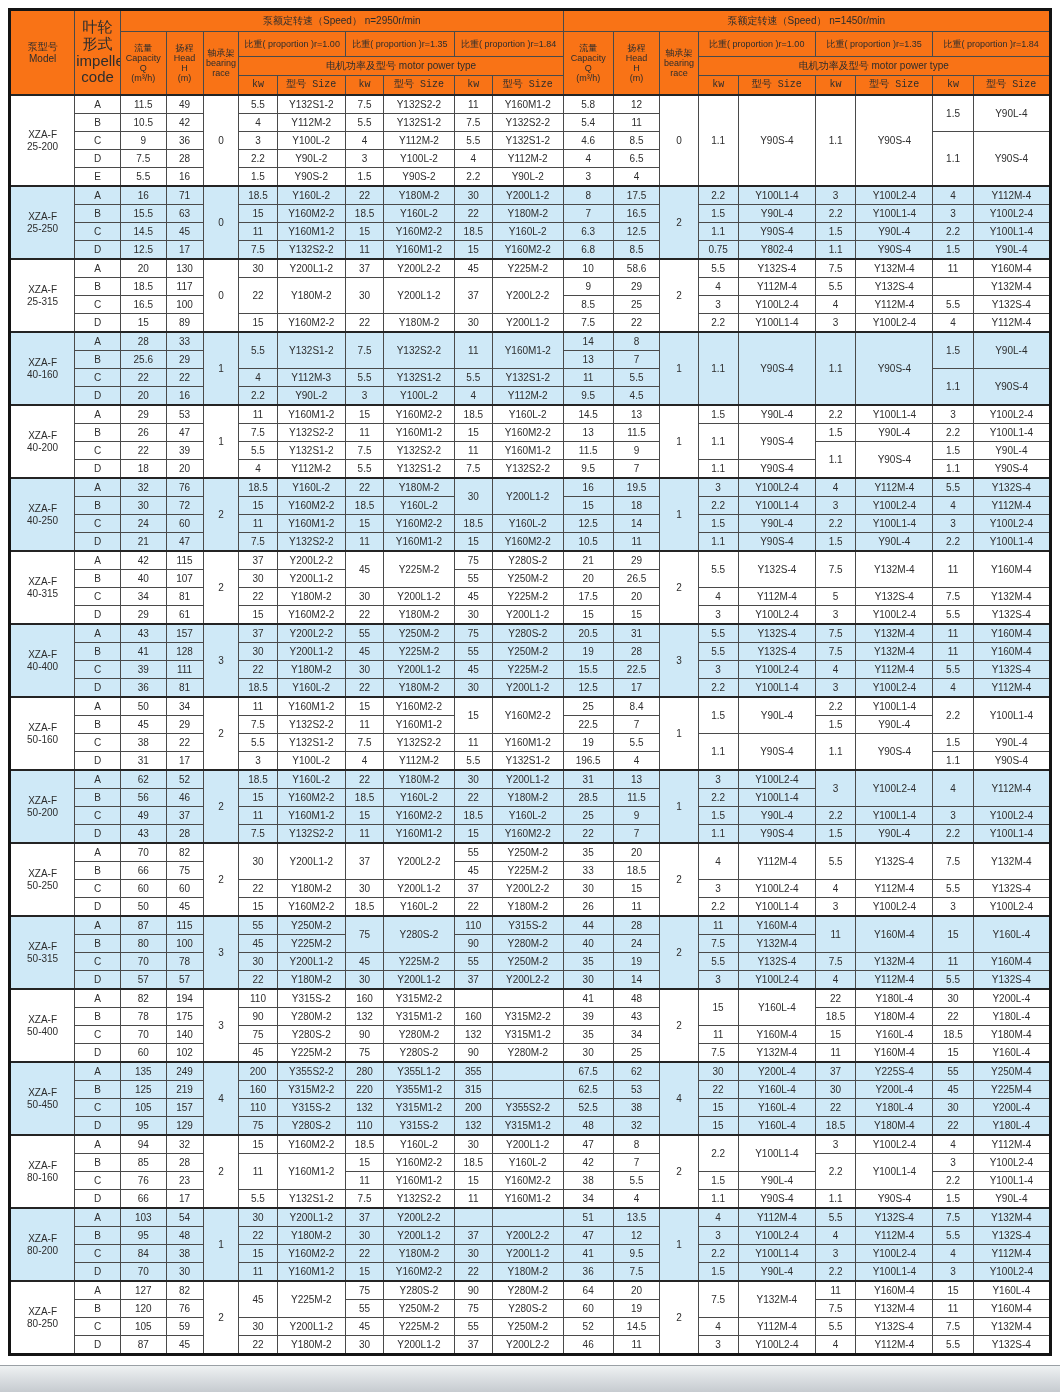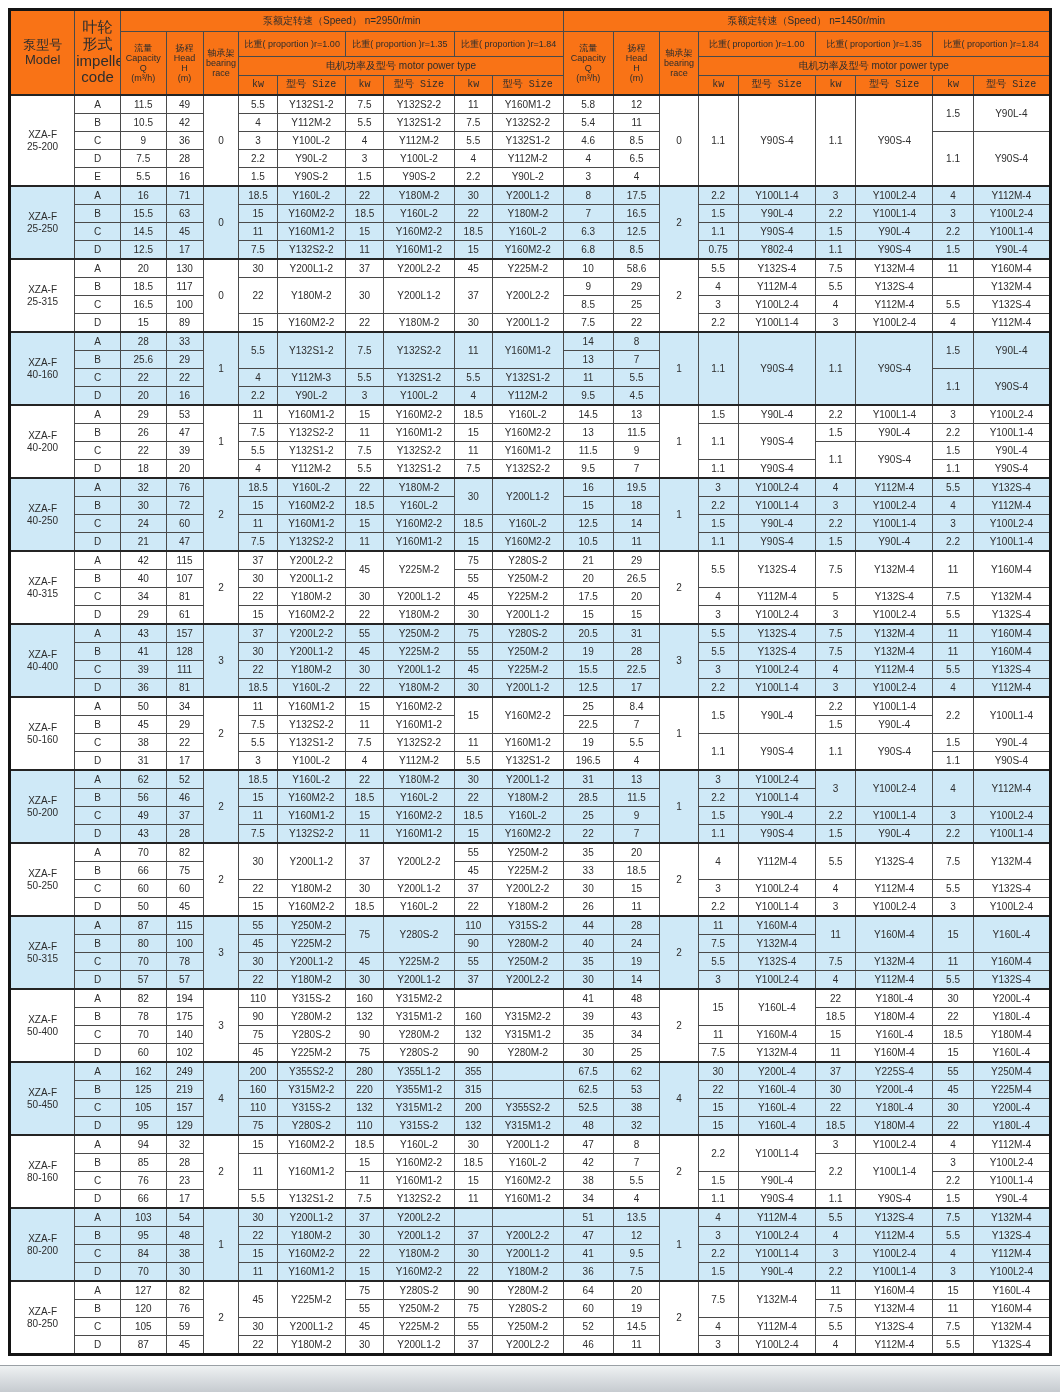--- a/index.html
+++ b/index.html
@@ -44,21 +44,21 @@
         <col style="width:35px">
         <col style="width:37px">
         <col style="width:71px">
       <col style="width:37px">
         <col style="width:71px">
         <col style="width:37px">
         <col style="width:71px">
     </colgroup>
     <thead>
         <tr class="hr1">
-          <th rowspan="4" style="font-size: 13px;">泵型号
+          <th rowspan="4" style="font-size: 10px;">泵型号
 Model</th>
           <th rowspan="4" style="font-size: 15px;">叶轮
 形式
 impeller
 code</th>
           <th colspan="9">泵额定转速（Speed） n=2950r/min</th>
           <th colspan="9">泵额定转速（Speed） n=1450r/min</th>
         </tr>
         <tr class="hr2">
           <th rowspan="3" style="font-size: 9px;">流量
@@ -1070,21 +1070,21 @@
           <td>Y132M-4</td>
           <td>11</td>
           <td>Y160M-4</td>
           <td>15</td>
           <td>Y160L-4</td>
         </tr>
         <tr class="shade sec-top">
           <td rowspan="4" class="model-cell">XZA-F
 50-450</td>
           <td>A</td>
-          <td>162</td>
+          <td>135</td>
           <td>249</td>
           <td rowspan="4">4</td>
           <td>200</td>
           <td>Y355S2-2</td>
           <td>280</td>
           <td>Y355L1-2</td>
           <td>355</td>
           <td></td>
           <td>67.5</td>
           <td>62</td>

